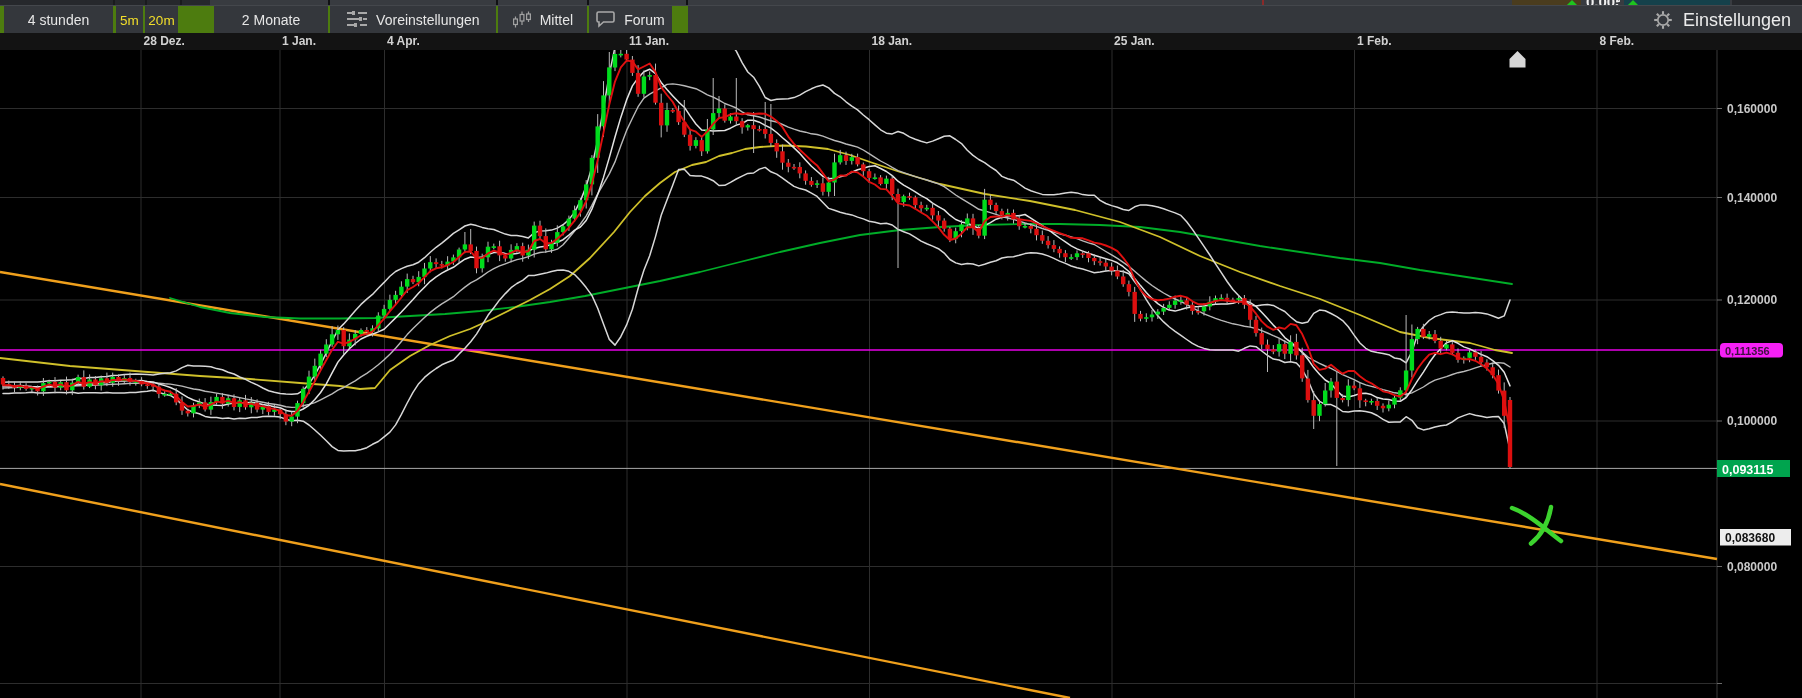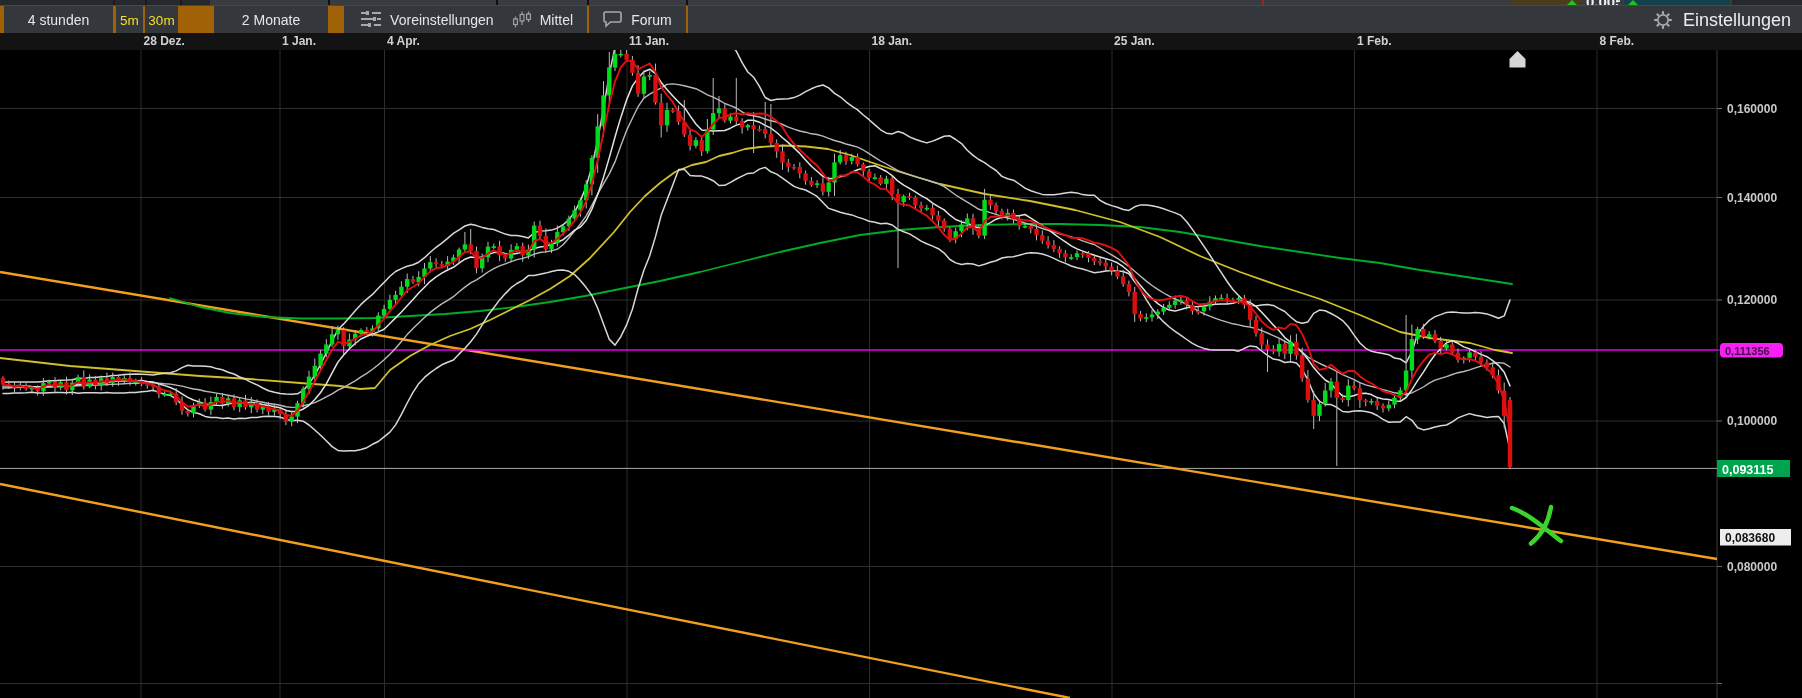--- a/index.html
+++ b/index.html
@@ -1,17 +1,17 @@
 <!DOCTYPE html>
 <html><head><meta charset="utf-8"><style>
 html,body{margin:0;padding:0;background:#000;}
 #page{position:relative;width:1802px;height:698px;overflow:hidden;background:#000;font-family:"Liberation Sans",sans-serif;}
 #topstrip{position:absolute;left:0;top:0;width:1802px;height:5px;background:#26282c;}
 #topstrip .lt{position:absolute;top:0;height:5px;background:#383b40;}
-#toolbar{position:absolute;left:0;top:5px;width:1802px;height:28px;background:#a16207;border-top:1px solid #44474c;}
+#toolbar{position:absolute;left:0;top:5px;width:1802px;height:28px;background:#4d7c0f;border-top:1px solid #44474c;}
 .tbtn{position:absolute;top:0;height:28px;background:#34373c;color:#e6e6e6;font-size:14px;line-height:28px;text-align:center;white-space:nowrap;}
 .ylw{color:#f3df2a;font-weight:normal;font-size:13.5px;}
 #dates{position:absolute;left:0;top:33px;width:1802px;height:17px;background:#131313;border-bottom:4px solid #a16207;}
 .dlab{position:absolute;top:1px;color:#d2d2d2;font-size:12px;font-weight:bold;}
 .seg{position:absolute;top:0;height:5px;}
 </style></head>
 <body>
 <div id="page">
 <div id="topstrip">
   <div class="lt" style="left:210px;width:1592px;"></div>
@@ -26,24 +26,24 @@
   <div class="seg" style="left:1512px;width:69px;background:#4a3c1e;"></div>
   <div class="seg" style="left:1566px;width:12px;height:5px;background:#1ec41e;clip-path:polygon(50% 0,8% 100%,92% 100%);"></div>
   <div style="position:absolute;left:1586px;top:-7px;width:34px;height:12px;overflow:hidden;color:#f0f0f0;font-size:15px;font-weight:bold;">0,005</div>
   <div class="seg" style="left:1624px;width:106px;background:#15414b;"></div>
   <div class="seg" style="left:1627px;width:12px;height:5px;background:#1ec41e;clip-path:polygon(50% 0,8% 100%,92% 100%);"></div>
   <div class="seg" style="left:1732px;width:70px;background:#26282c;"></div>
 </div>
 <div id="toolbar">
   <div class="tbtn " style="left:4px;width:109px;">4 stunden</div>
   <div class="tbtn " style="left:116px;width:27px;"><span class="ylw">5m</span></div>
-  <div class="tbtn " style="left:145px;width:33px;"><span class="ylw">30m</span></div>
+  <div class="tbtn " style="left:145px;width:33px;"><span class="ylw">20m</span></div>
   <div class="tbtn " style="left:180px;width:34px;margin-top:28px;"><span class="ylw">1std</span></div>
   <div class="tbtn " style="left:214px;width:114px;">2 Monate</div>
-  <div class="tbtn " style="left:344px;width:166px;"><svg width="22" height="20" viewBox="0 0 22 20" style="vertical-align:-4px">
+  <div class="tbtn " style="left:330px;width:166px;"><svg width="22" height="20" viewBox="0 0 22 20" style="vertical-align:-4px">
           <g stroke="#a9a9a9" stroke-width="2" fill="#a9a9a9">
             <line x1="1" y1="4" x2="8" y2="4"></line>
             <line x1="12" y1="4" x2="21" y2="4"></line>
             <rect x="6" y="2" width="3" height="4" stroke="none"></rect>
             <line x1="1" y1="10" x2="14" y2="10"></line>
             <line x1="17" y1="10" x2="21" y2="10"></line>
             <rect x="13" y="8" width="3" height="4" stroke="none"></rect>
             <line x1="1" y1="16" x2="9" y2="16"></line>
             <line x1="14" y1="16" x2="21" y2="16"></line>
             <rect x="8" y="14" width="3" height="4" stroke="none"></rect>
@@ -55,21 +55,21 @@
             <rect x="1.6" y="10" width="3.8" height="5.5"></rect>
             <line x1="3.5" y1="15.5" x2="3.5" y2="18.5"></line>
             <line x1="10" y1="2.5" x2="10" y2="5.5"></line>
             <rect x="8.1" y="5.5" width="3.8" height="6.5"></rect>
             <line x1="10" y1="12" x2="10" y2="16"></line>
             <line x1="16.5" y1="2.5" x2="16.5" y2="5"></line>
             <rect x="14.6" y="5" width="3.8" height="5.5"></rect>
             <line x1="16.5" y1="10.5" x2="16.5" y2="13"></line>
           </g>
         </svg>&nbsp; Mittel</div>
-  <div class="tbtn " style="left:589px;width:97px;"><svg width="20" height="18" viewBox="0 0 20 18" style="vertical-align:-3px">
+  <div class="tbtn " style="left:589px;width:83px;"><svg width="20" height="18" viewBox="0 0 20 18" style="vertical-align:-3px">
           <path d="M2.5,2 h14 a1.5,1.5 0 0 1 1.5,1.5 v7 a1.5,1.5 0 0 1 -1.5,1.5 h-9 l-4.5,4 v-4 h-0.5 a1.5,1.5 0 0 1 -1.5,-1.5 v-7 a1.5,1.5 0 0 1 1.5,-1.5 z" fill="none" stroke="#a9a9a9" stroke-width="1.6"></path>
         </svg>&nbsp; Forum</div>
   <div class="tbtn " style="left:688px;width:1114px;"></div>
   <div style="position:absolute;right:11px;top:0;height:28px;line-height:28px;color:#ececec;font-size:18px;"><svg width="20" height="20" viewBox="0 0 20 20" style="vertical-align:-4px">
           <g fill="none" stroke="#a9a9a9" stroke-width="1.7">
             <circle cx="10" cy="10" r="5.2"></circle>
             <g stroke-width="2.1">
 <line x1="10" y1="1.2" x2="10" y2="4"></line>
               <line x1="10" y1="16" x2="10" y2="18.8"></line>
               <line x1="1.2" y1="10" x2="4" y2="10"></line>

